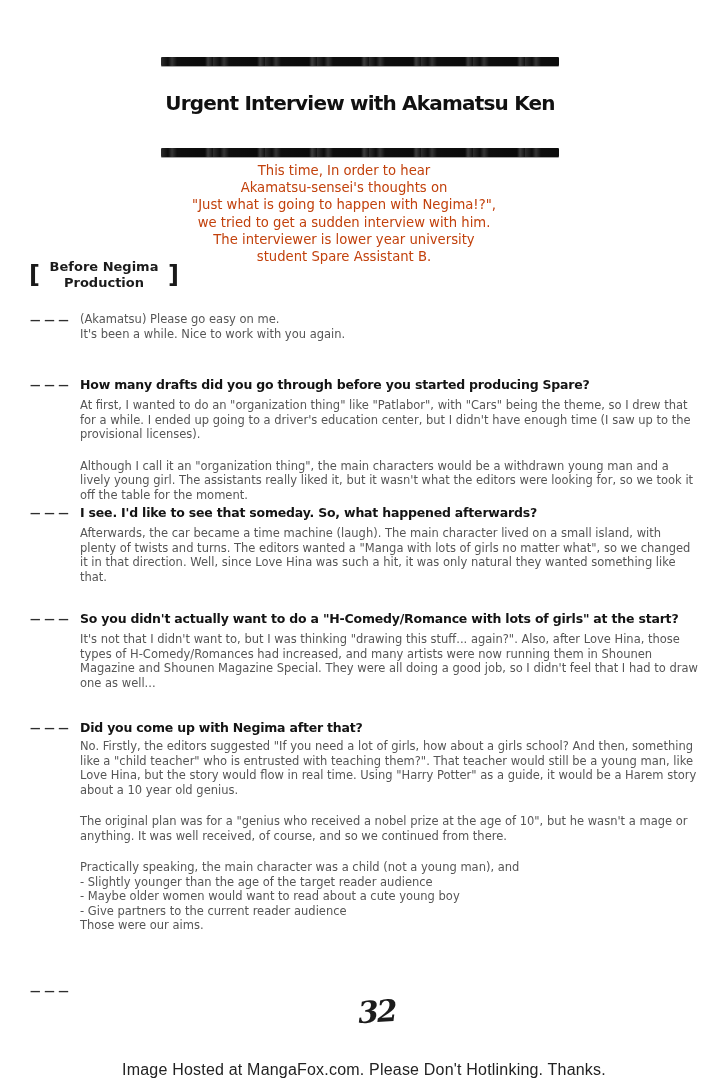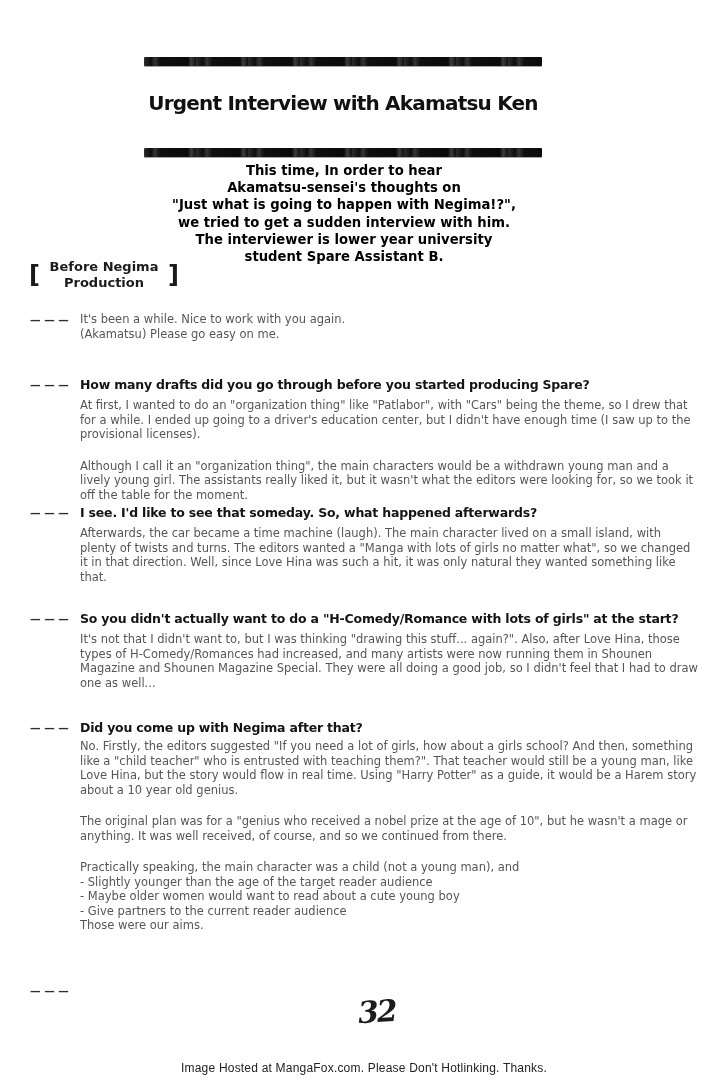--- a/index.html
+++ b/index.html
@@ -2,33 +2,33 @@
 <html><head>
 <meta charset="utf-8">
 <style>
   html,body{margin:0;padding:0;background:#ffffff;}
   .page{
     position:relative;width:728px;height:1080px;background:#ffffff;overflow:hidden;
     font-family:"DejaVu Sans","Liberation Sans",sans-serif;color:#1a1a1a;
   }
   .abs{position:absolute;}
   
-  .header-wrap{left:144px;top:57px;width:398px;height:101px;}
+  .header-wrap{left:161px;top:57px;width:398px;height:101px;}
   .bar{position:absolute;left:0;width:398px;height:9px;border-radius:1px;
     background-color:#101010;
     background-image:repeating-linear-gradient(90deg,
       #2e2e2e 0px,#0d0d0d 7px,#353535 11px,#0f0f0f 16px,#0a0a0a 44px,#3d3d3d 47px,#111 52px);
     box-shadow:0 1px 0 rgba(0,0,0,.35);}
   .bar-top{top:0;}
   .bar-bottom{top:91px;}
   .title{position:absolute;left:0;top:34px;width:398px;text-align:center;
     font-size:20px;font-weight:bold;letter-spacing:-0.8px;white-space:nowrap;color:#111;}
   
-  .intro{left:145px;top:162px;width:398px;text-align:center;font-weight:bold;
-    font-size:13.2px;line-height:17.2px;color:#000000;white-space:pre-line;}
+  .intro{left:145px;top:162px;width:398px;text-align:center;font-weight:normal;
+    font-size:13.2px;line-height:17.2px;color:#c2410c;white-space:pre-line;}
   
   .section{left:24px;top:259px;width:160px;display:flex;align-items:center;}
   .bracket{font-size:24px;font-weight:bold;color:#1a1a1a;line-height:24px;padding:0 5px;}
   .section-label{flex:1;text-align:center;font-weight:bold;font-size:13px;
     line-height:16px;color:#1b1b1b;white-space:pre-line;}
   
   .row{display:flex;align-items:flex-start;}
   .dash{flex:0 0 50px;width:50px;font-size:10.5px;font-weight:bold;color:#2e2e2e;
     padding-top:2px;white-space:nowrap;}
   .exchange{left:30px;top:312px;width:660px;}
@@ -40,21 +40,21 @@
   .ans{font-size:11.5px;line-height:14.5px;color:#565656;margin:6px 0 0 0;
     white-space:pre-line;}
   .ans + .ans{margin-top:17px;}
   
   .pageno{left:358px;top:994px;font-family:"DejaVu Serif","Liberation Serif",serif;
     font-style:italic;font-weight:bold;font-size:30px;color:#1c1c1c;
     transform:rotate(-4deg);letter-spacing:-2px;}
   
   .footer{left:0;top:1061px;width:728px;text-align:center;
     font-family:"Liberation Sans","DejaVu Sans",sans-serif;
-    font-size:12px;letter-spacing:0.2px;color:#222;}
+    font-size:16px;letter-spacing:0.2px;color:#222;}
 </style>
 </head>
 <body>
 
 <div class="page">
 
   <div class="abs header-wrap">
     <div class="bar bar-top"></div>
     <div class="title">Urgent Interview with Akamatsu Ken</div>
     <div class="bar bar-bottom"></div>
@@ -70,22 +70,22 @@
   <div class="abs section">
     <span class="bracket">[</span>
     <span class="section-label">Before Negima
 Production</span>
     <span class="bracket">]</span>
   </div>
 
   <div class="abs exchange row">
     <span class="dash">— — —</span>
     <span class="ex-text">
+      <span style="display:block">(Akamatsu) Please go easy on me.</span>
       <span style="display:block">It's been a while. Nice to work with you again.</span>
-      <span style="display:block">(Akamatsu) Please go easy on me.</span>
     </span>
   </div>
 
   <div class="abs qa" style="top:377px">
     <div class="row">
       <span class="dash">— — —</span>
       <span class="q-text">How many drafts did you go through before you started producing Spare?</span>
     </div>
     <div class="answers">
       <p class="ans">At first, I wanted to do an "organization thing" like "Patlabor", with "Cars" being the theme, so I drew that for a while. I ended up going to a driver's education center, but I didn't have enough time (I saw up to the provisional licenses).</p>

